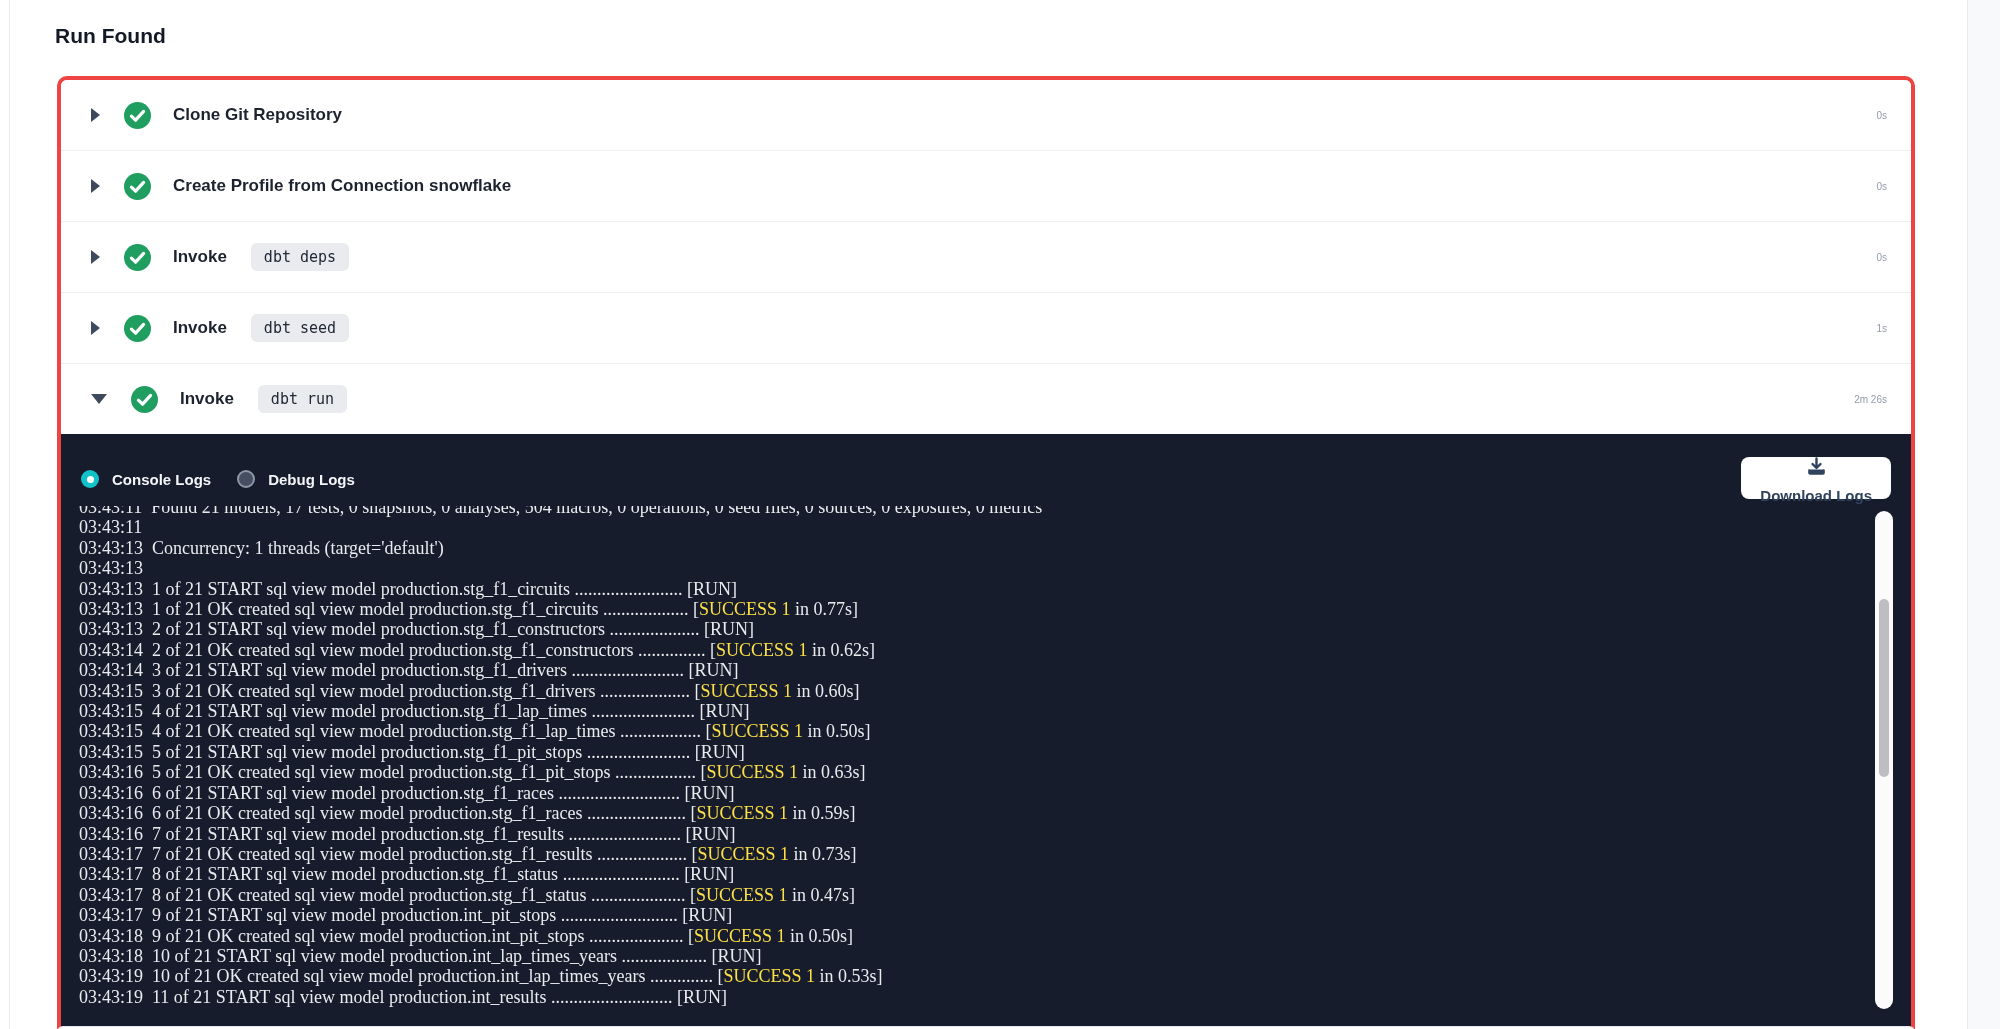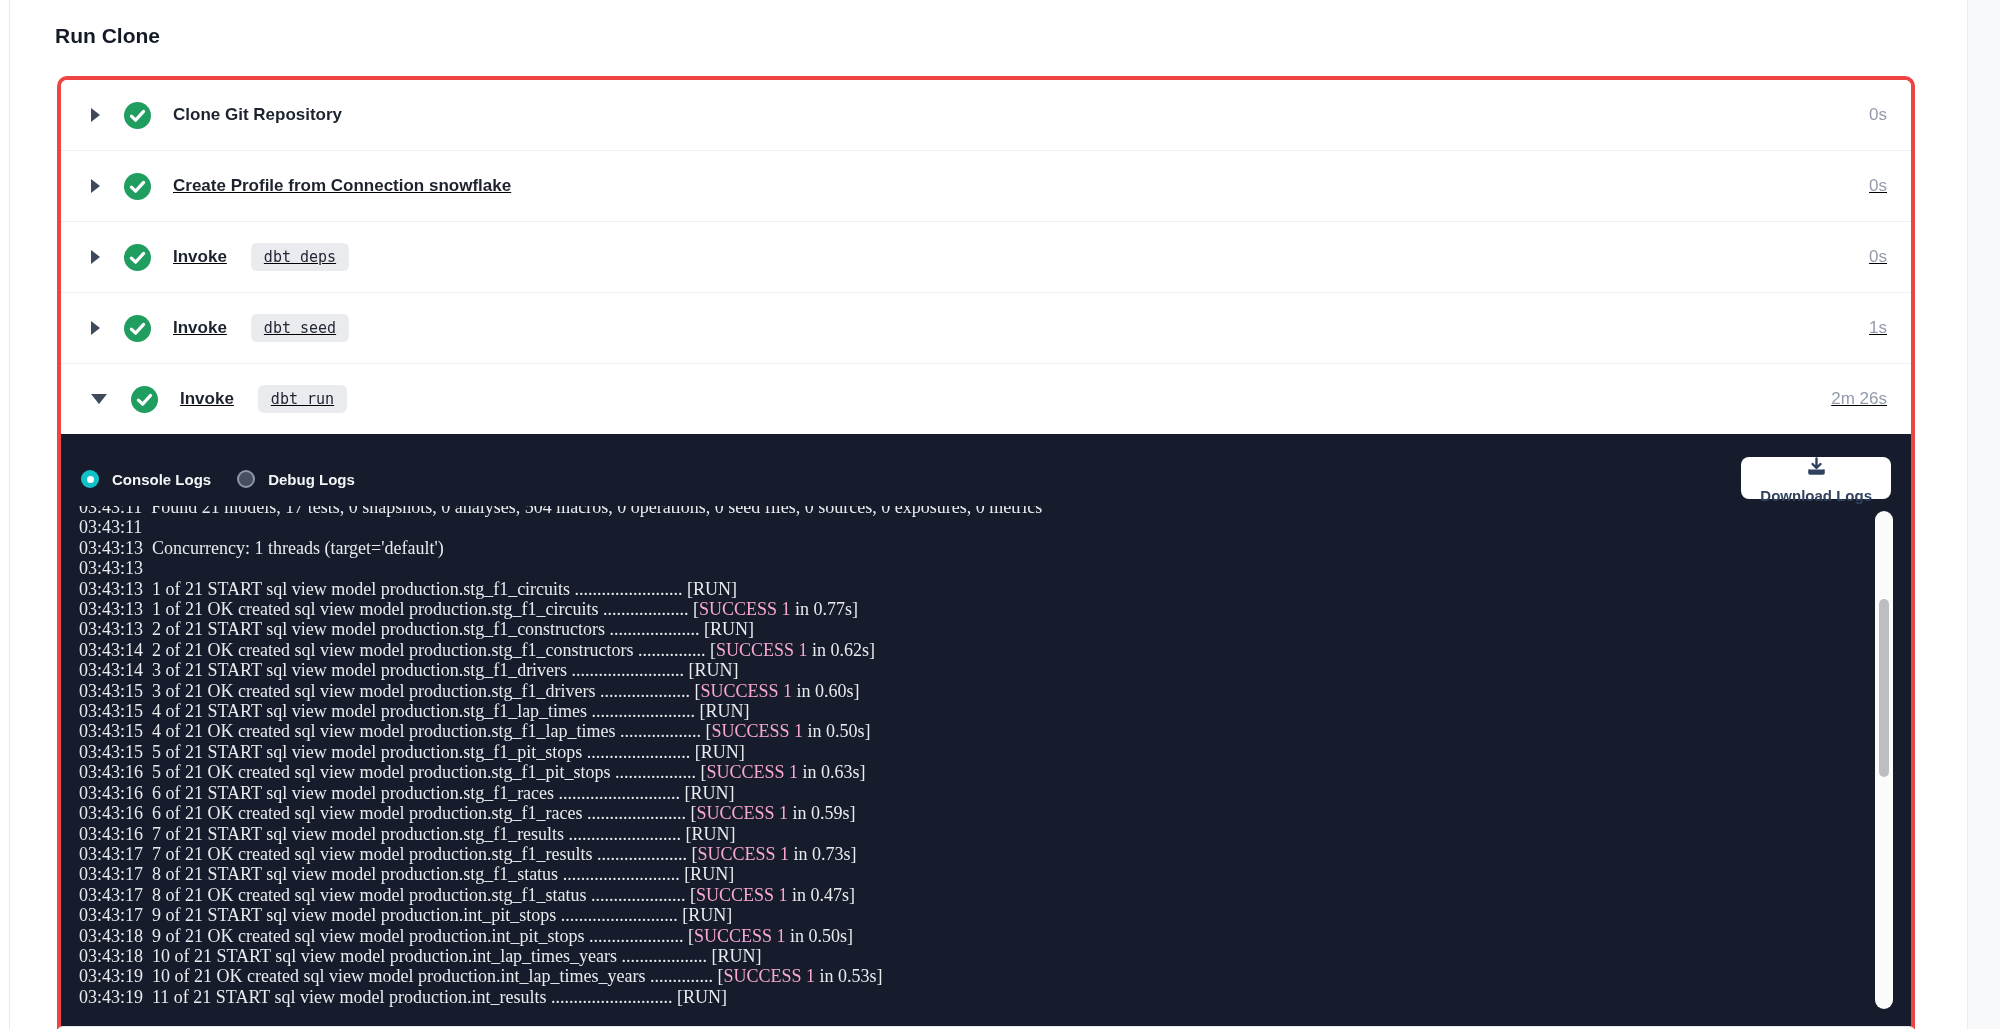--- a/index.html
+++ b/index.html
@@ -11,67 +11,67 @@
   .left-divider{position:absolute;left:9px;top:0;bottom:0;width:1px;background:#e7e9ec;}
   .right-rail{position:absolute;right:0;top:0;bottom:0;width:32px;background:#f8f9fb;border-left:1px solid #e9ebee;}
   .page-title{position:absolute;left:55px;top:10px;font-size:21px;font-weight:700;color:#131a26;}
   .steps-card{
     position:absolute;left:57px;top:76px;width:1858px;box-sizing:border-box;
     border:4px solid #ef4444;border-radius:10px;background:#fff;overflow:hidden;
   }
   .step-row{
     height:70px;display:flex;align-items:center;padding:0 24px 0 30px;background:#fff;
   }
-  .step-row + .step-row{border-top:1px solid #edeff2;text-decoration:underline;}
+  .step-row + .step-row{border-top:1px solid #edeff2;}
   .caret{width:0;height:0;margin-right:24px;flex:0 0 auto;
     border-top:7px solid transparent;border-bottom:7px solid transparent;border-left:9px solid #3e4a5c;}
   .caret.expanded{border-left:8px solid transparent;border-right:8px solid transparent;
     border-top:10px solid #3e4a5c;border-bottom:none;}
   .check{width:27px;height:27px;margin-right:22px;flex:0 0 auto;}
   .step-label{font-size:17px;font-weight:700;color:#1c222e;}
   .step-cmd{
     margin-left:24px;font-family:"DejaVu Sans Mono",monospace;font-size:15px;color:#222835;
     background:#e9ebee;border-radius:6px;padding:5px 13px;
   }
-  .duration{margin-left:auto;font-size:17px;color:#929aab;}
+  .duration{margin-left:auto;font-size:10px;color:#929aab;}
   .log-panel{position:relative;height:701px;background:#161c2b;}
   .radio-group{position:absolute;left:20px;top:36px;display:flex;align-items:center;gap:26px;}
   .radio-pair{display:flex;align-items:center;gap:13px;cursor:pointer;}
   .radio{width:18px;height:18px;border-radius:50%;box-sizing:border-box;position:relative;flex:0 0 auto;}
   .radio.selected{background:#12c2c9;}
   .radio.selected::after{content:"";position:absolute;left:5.5px;top:5.5px;width:7px;height:7px;border-radius:50%;background:#ffffff;}
   .radio.unselected{background:#454f61;border:2px solid #8e97a7;}
   .radio-label{font-size:15px;font-weight:700;color:#f3f5f8;}
   .download-btn{
     position:absolute;right:20px;top:23px;height:42px;box-sizing:border-box;
     display:flex;align-items:center;gap:11px;padding:0 19px;
     background:#ffffff;border:none;border-radius:8px;cursor:pointer;
     font-family:"Liberation Sans",sans-serif;font-size:15px;font-weight:700;color:#31425e;flex-direction:column;
   }
   .log-viewport{
     position:absolute;left:18px;top:72px;width:1800px;height:510px;overflow:hidden;
     font-family:Liberation Serif, serif;font-size:18px;line-height:20.4px;
     color:#e9ebef;white-space:pre;
   }
   .log-viewport .log-line:first-child{margin-top:-9px;}
-  .log-line .ok{color:#f9a8d4;}
+  .log-line .ok{color:#fde047;}
   .scroll-track{position:absolute;right:18px;top:77px;width:18px;height:498px;background:#fbfbfc;border-radius:9px;}
   .scroll-thumb{position:absolute;left:4px;top:88px;width:10px;height:178px;background:#bdbec2;border-radius:5px;}
   .next-card-edge{
     position:absolute;left:57px;top:1026px;width:1858px;height:6px;box-sizing:border-box;
     border:1px solid #e7e9ed;border-bottom:none;border-radius:8px 8px 0 0;background:#fff;
   }
 </style>
 </head>
 <body>
 
 <div class="left-divider"></div>
 <div class="right-rail"></div>
 
-<h1 class="page-title">Run Clone</h1>
+<h1 class="page-title">Run Found</h1>
 
 <div class="steps-card">
   <div id="steps-container">
       <div class="step-row">
     <span class="caret"></span>
     <span class="check">
       <svg width="27" height="27" viewBox="0 0 27 27">
         <circle cx="13.5" cy="13.5" r="13.5" fill="#1f9e5f"></circle>
         <path d="M7.4 14.1 L11.6 18.2 L19.6 9.4" fill="none" stroke="#ffffff" stroke-width="3.2" stroke-linecap="round" stroke-linejoin="round"></path>
       </svg>

